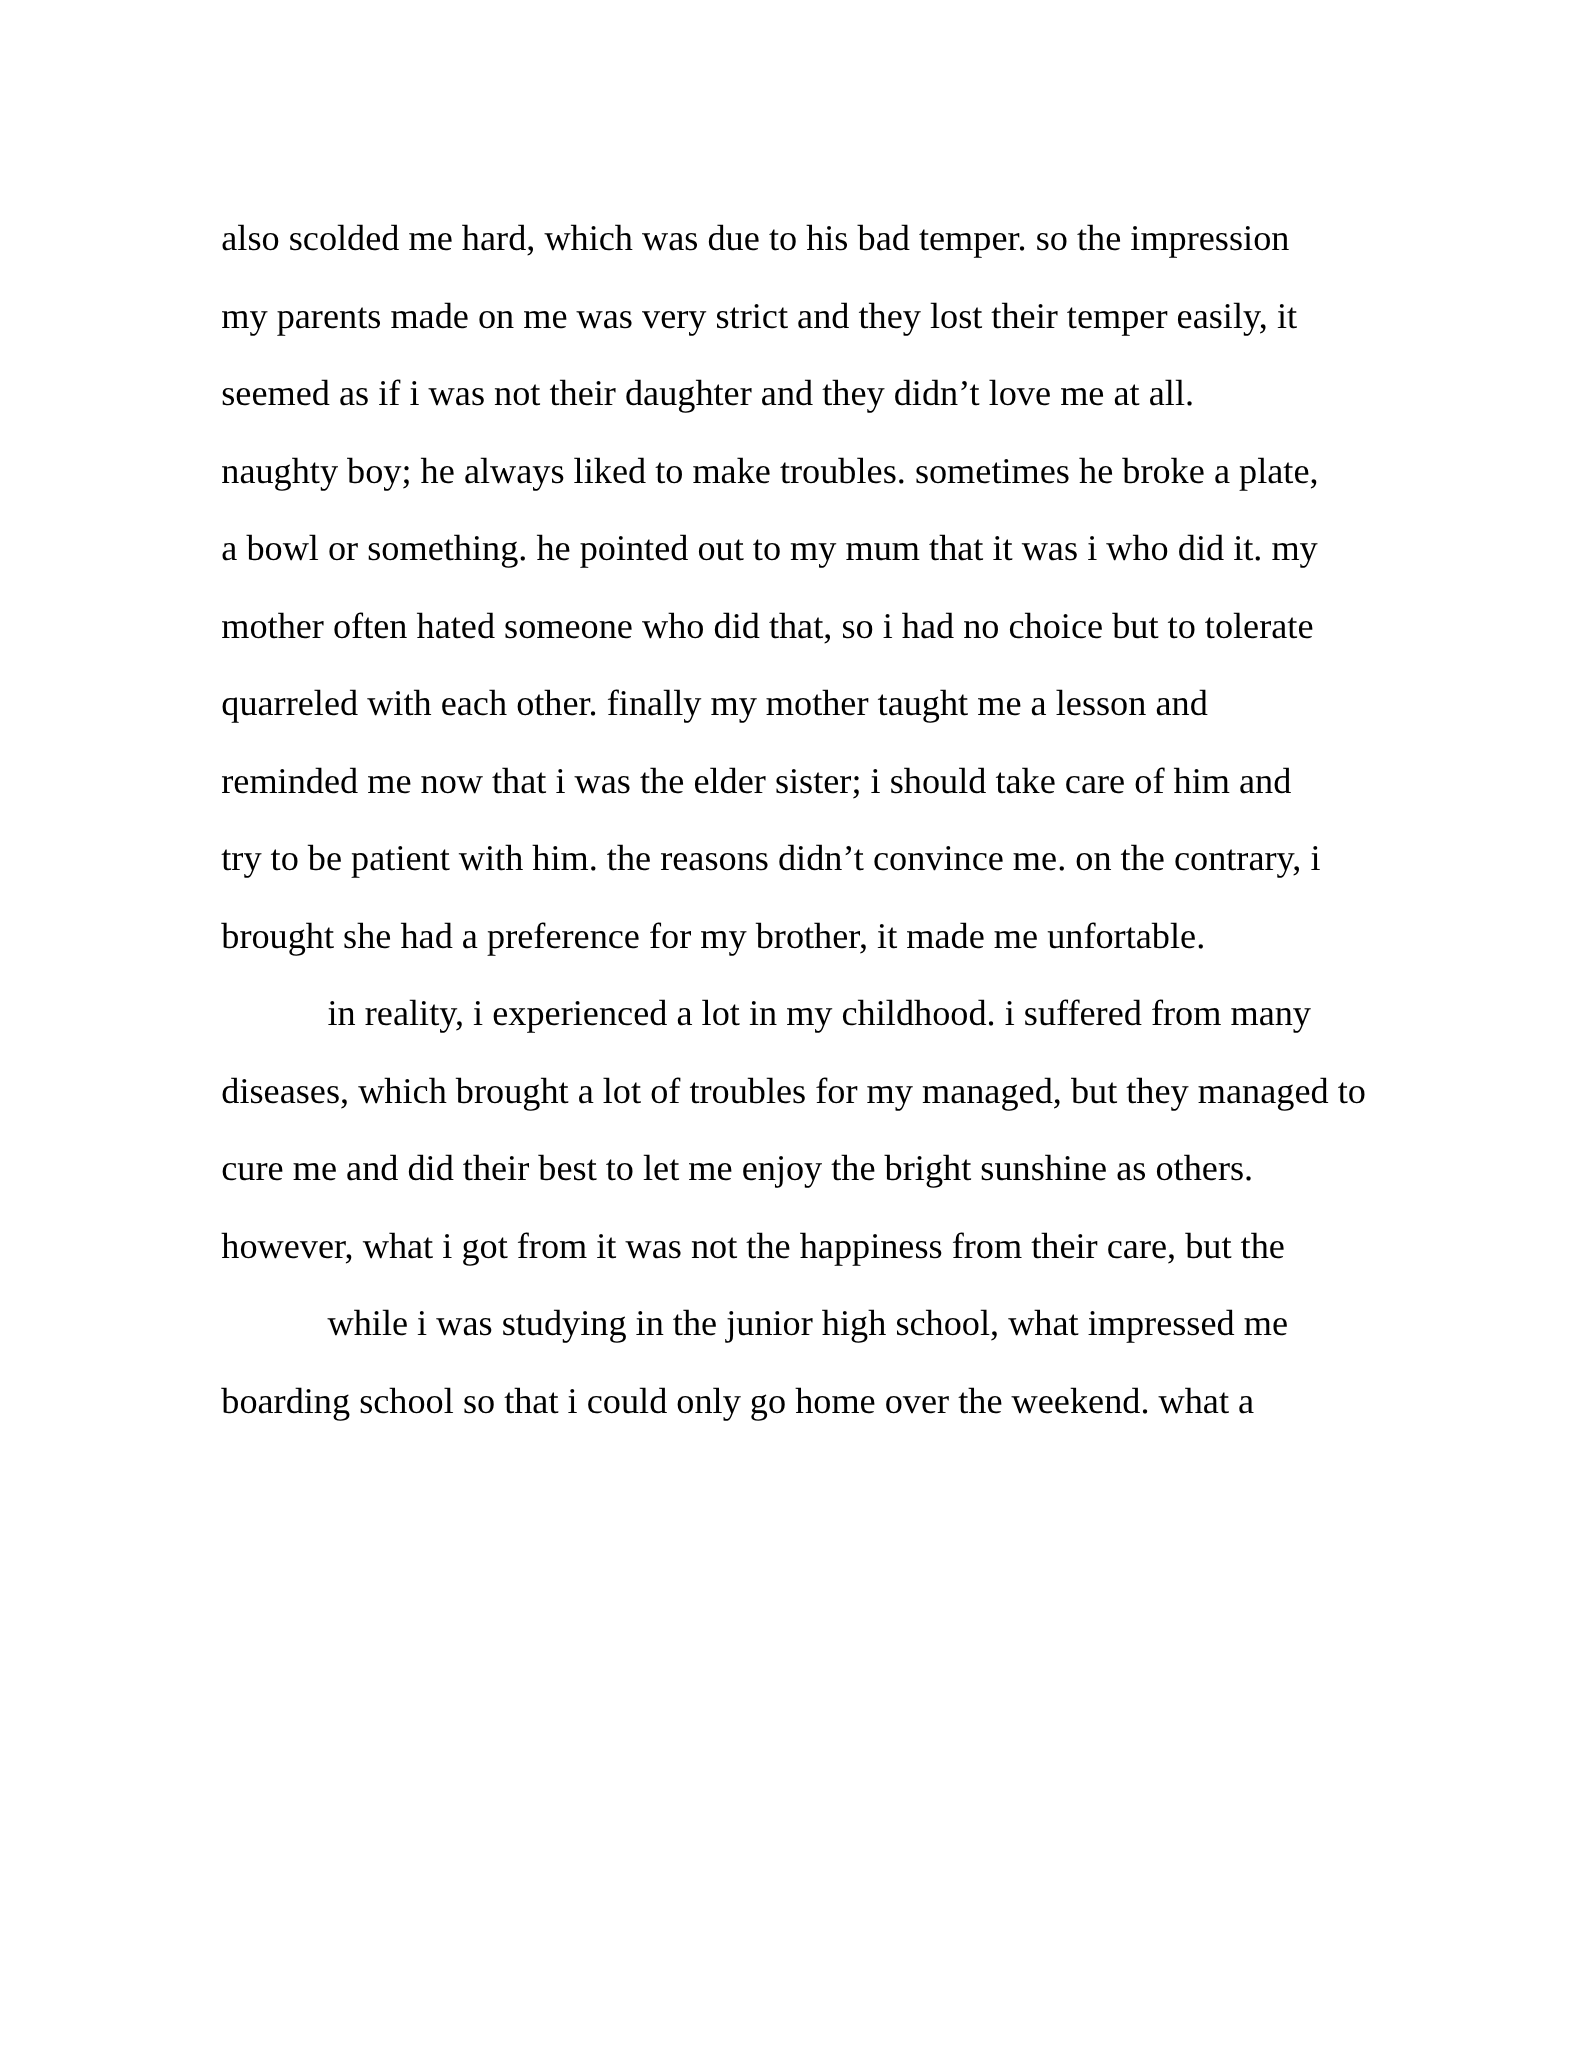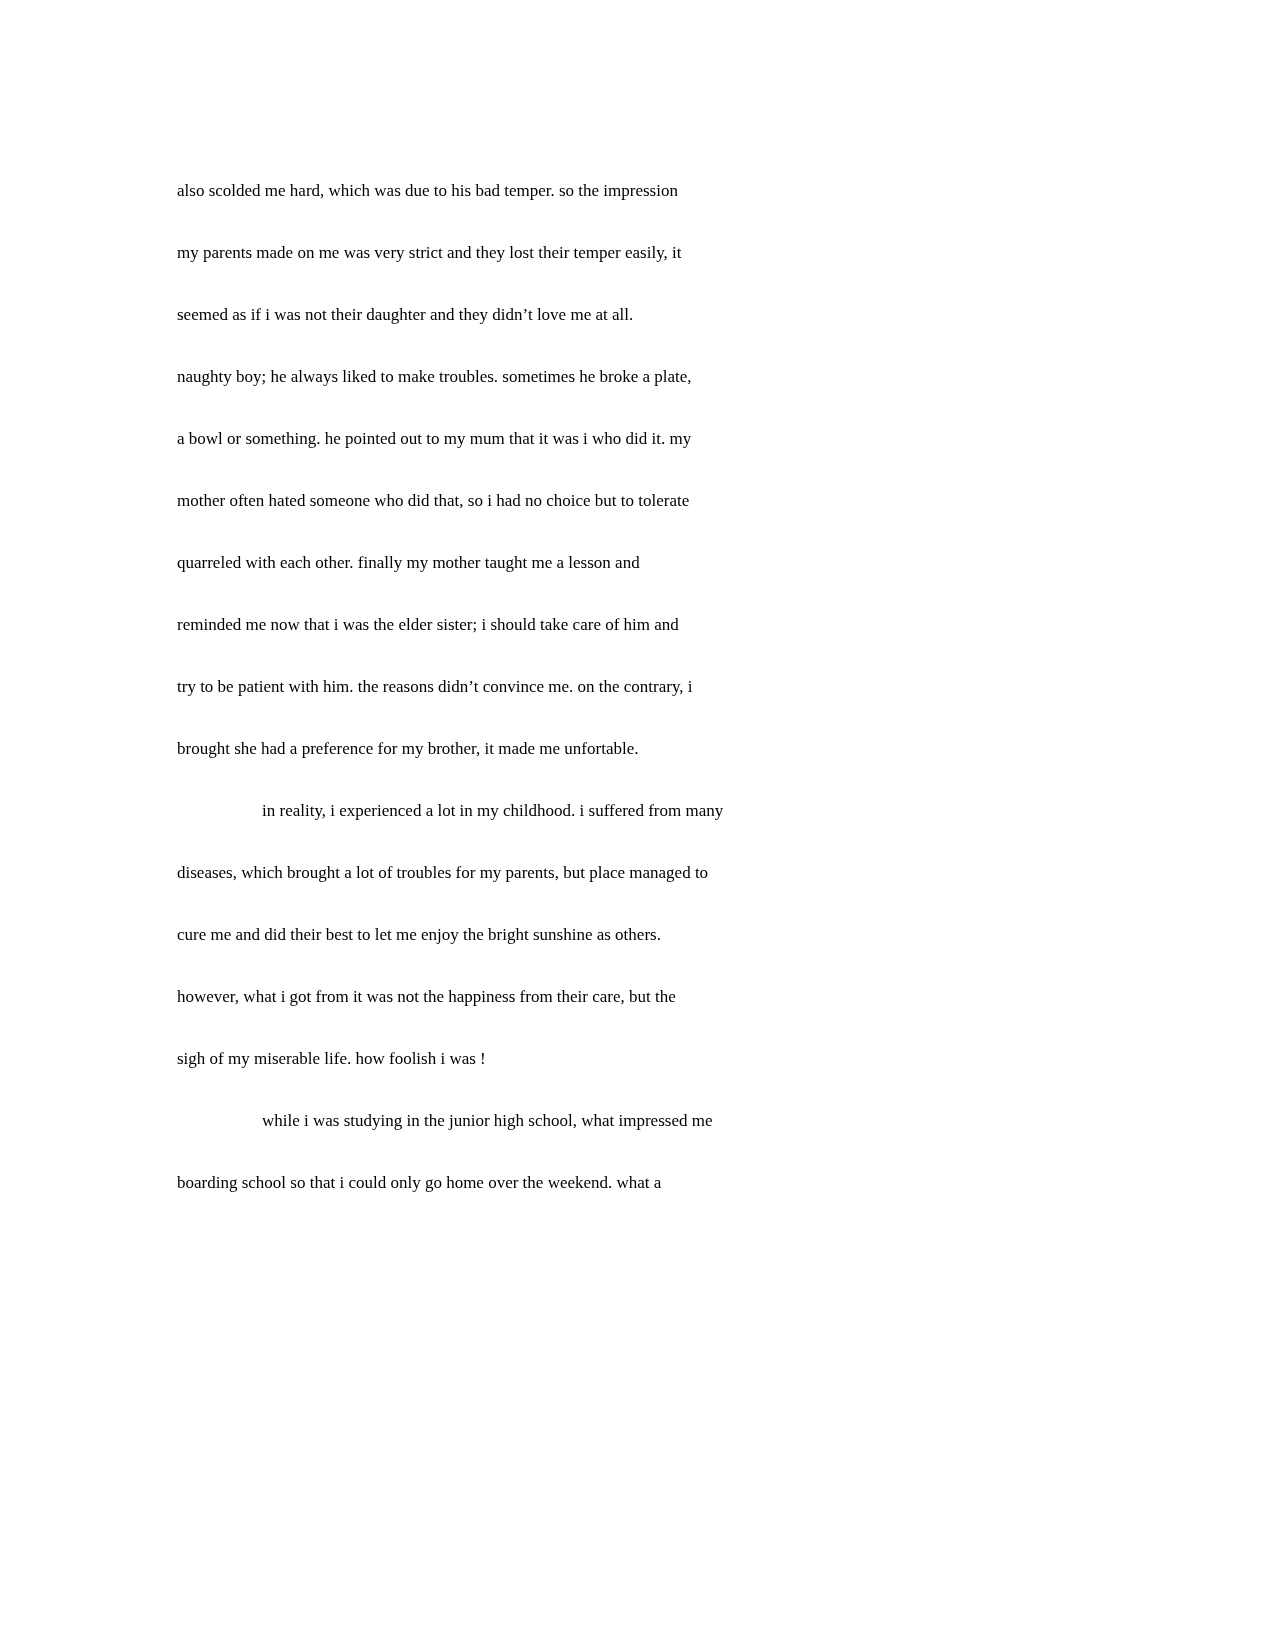--- a/index.html
+++ b/index.html
@@ -13,21 +13,21 @@
     height: 1650px;
     background: #ffffff;
     overflow: hidden;
   }
   .text-block {
     position: absolute;
     left: 177px;
     top: 160px;
     width: 900px;
     font-family: "Liberation Serif", "DejaVu Serif", serif;
-    font-size: 17px;
+    font-size: 29px;
     color: #000000;
   }
   .line {
     height: 62px;
     line-height: 62px;
     white-space: pre; 
   }
   .line.indent {
     padding-left: 85px; 
   }
@@ -41,20 +41,19 @@
       <div class="line">my parents made on me was very strict and they lost their temper easily, it</div>
       <div class="line">seemed as if i was not their daughter and they didn’t love me at all.</div>
       <div class="line">naughty boy; he always liked to make troubles. sometimes he broke a plate,</div>
       <div class="line">a bowl or something. he pointed out to my mum that it was i who did it. my</div>
       <div class="line">mother often hated someone who did that, so i had no choice but to tolerate</div>
       <div class="line">quarreled with each other. finally my mother taught me a lesson and</div>
       <div class="line">reminded me now that i was the elder sister; i should take care of him and</div>
       <div class="line">try to be patient with him. the reasons didn’t convince me. on the contrary, i</div>
       <div class="line">brought she had a preference for my brother, it made me unfortable.</div>
       <div class="line indent">in reality, i experienced a lot in my childhood. i suffered from many</div>
-      <div class="line">diseases, which brought a lot of troubles for my parents, but place managed to</div>
+      <div class="line">diseases, which brought a lot of troubles for my managed, but they managed to</div>
       <div class="line">cure me and did their best to let me enjoy the bright sunshine as others.</div>
       <div class="line">however, what i got from it was not the happiness from their care, but the</div>
-      <div class="line">sigh of my miserable life. how foolish i was !</div>
       <div class="line indent">while i was studying in the junior high school, what impressed me</div>
       <div class="line">boarding school so that i could only go home over the weekend. what a</div>
     </div>
 </div>
 
 </body></html>

